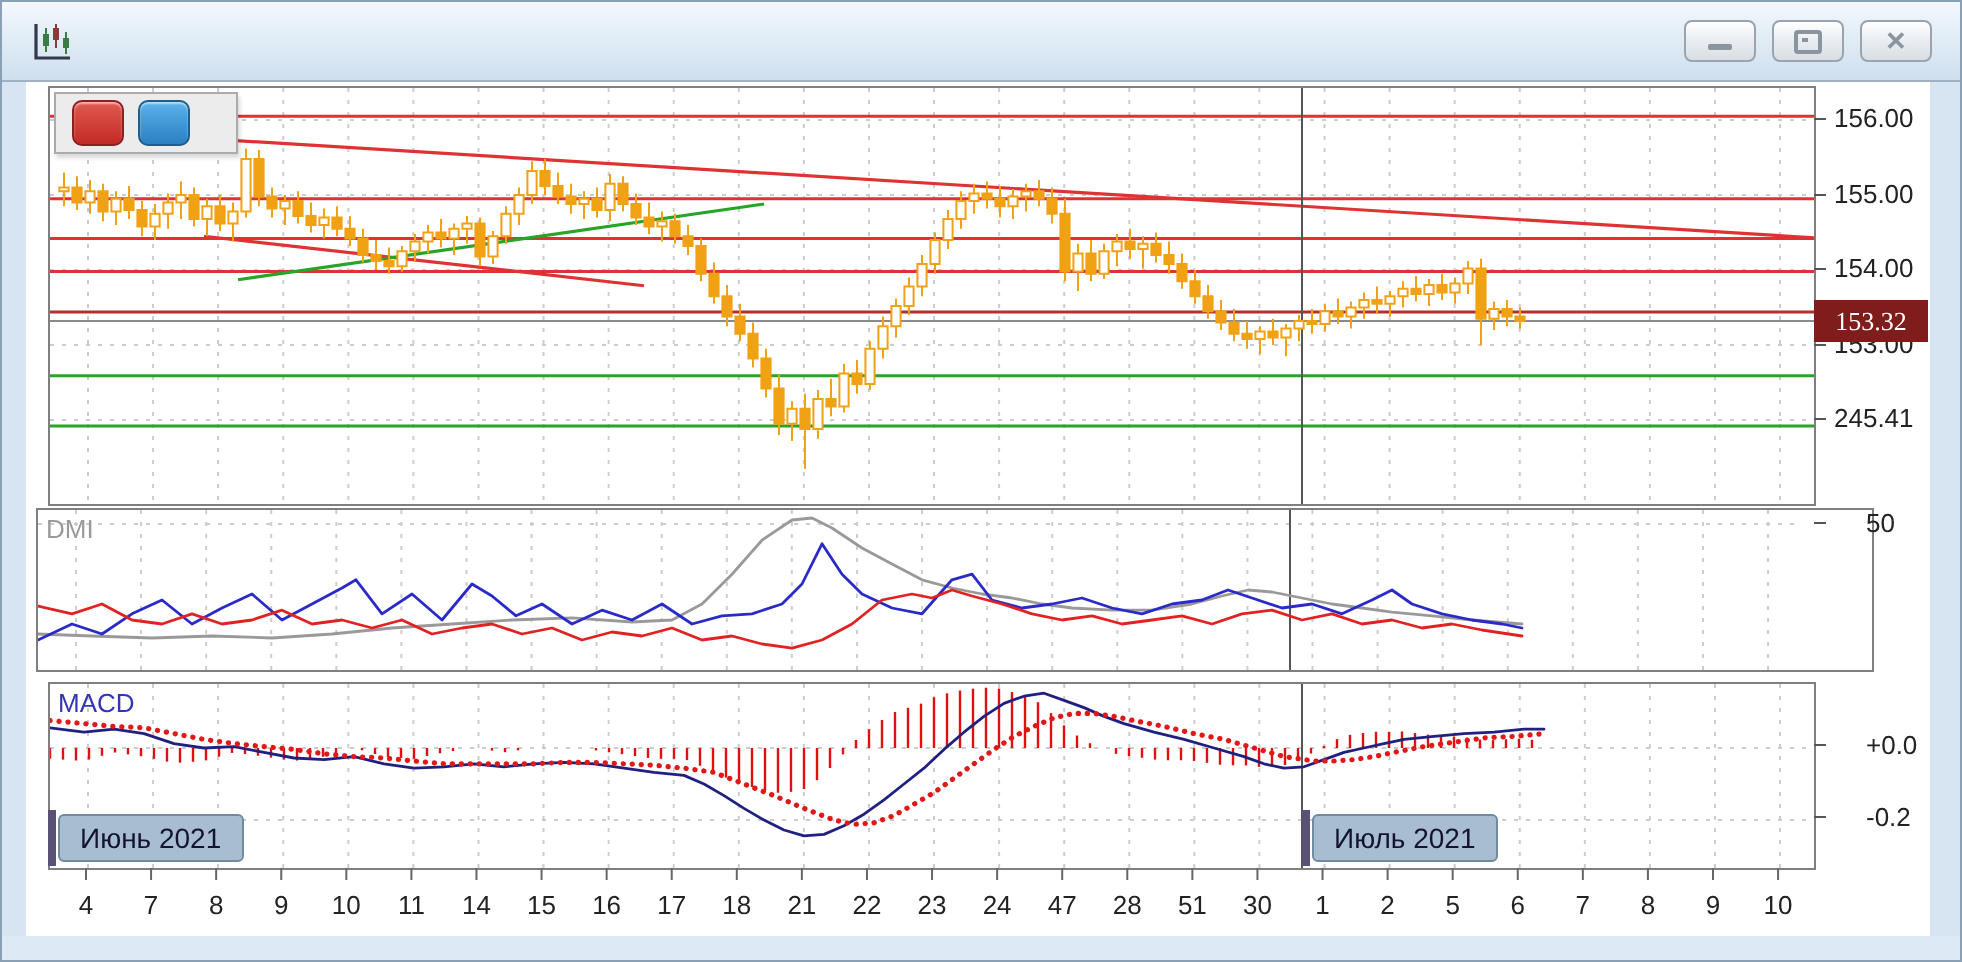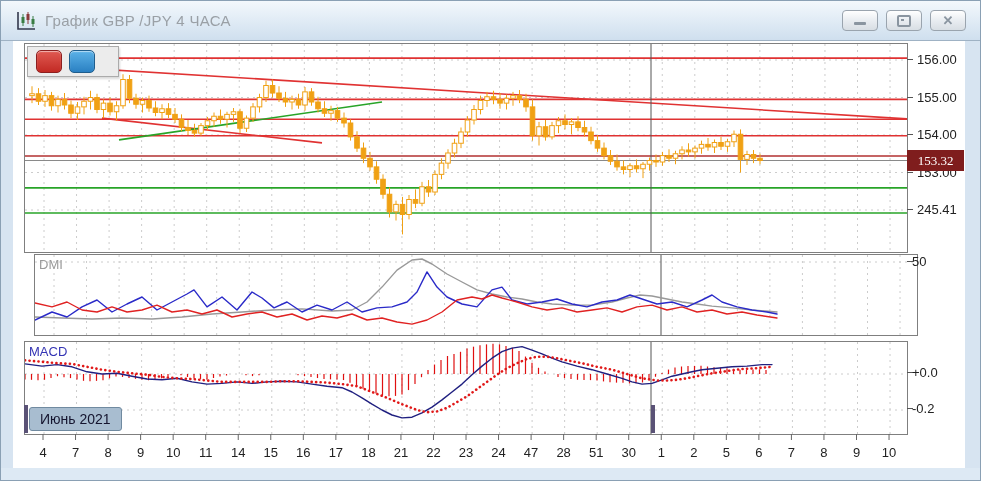--- a/index.html
+++ b/index.html
@@ -14,36 +14,36 @@
     background:linear-gradient(#ffffff,#e9edf1 50%,#d8dee4);display:flex;align-items:center;justify-content:center;cursor:default;}
   .glyph-min{width:12px;height:3px;background:#8a95a0;border-radius:1px;margin-top:6px;}
   .glyph-max{width:10px;height:8px;border:2px solid #8a95a0;border-radius:2px;position:relative;}
   .glyph-max:after{content:"";position:absolute;left:2px;top:2px;width:3px;height:2px;background:#8a95a0;}
   .glyph-close{font-size:13px;font-weight:bold;color:#8a95a0;line-height:1;}
   
   .content{position:absolute;left:12px;top:40px;width:952px;height:427px;background:#ffffff;}
   .pane{position:absolute;border:1px solid #7f7f7f;background:#ffffff;}
   .pane svg{position:absolute;left:0;top:0;}
   #price-pane{left:23px;top:42px;width:882px;height:208px;}
-  #dmi-pane{left:33px;top:253px;width:882px;height:80px;}
+  #dmi-pane{left:17px;top:253px;width:882px;height:80px;padding-left:35px;}
   #macd-pane{left:23px;top:340px;width:882px;height:92px;}
   .pane-label{position:absolute;left:4px;top:2px;font-size:13px;}
   #dmi-label{color:#9a9a9a;}
   #macd-label{color:#3434b4;}
   
   .toolbar{position:absolute;left:2px;top:2px;width:92px;height:31px;background:#ececec;
     border:1px solid #ababab;box-shadow:1px 2px 2px rgba(0,0,0,.15);display:flex;align-items:center;gap:7px;padding-left:8px;box-sizing:border-box;}
   .tb-btn{width:24px;height:21px;border-radius:5px;border:1px solid;box-shadow:inset 0 1px 1px rgba(255,255,255,.55);}
   
   #price-axis{position:absolute;left:906px;top:42px;width:74px;height:210px;}
   .pa-tick{position:absolute;left:0;width:6px;height:1px;background:#555;}
   .pa-lbl{position:absolute;left:10px;font-size:13px;color:#222;transform:translateY(-50%);}
   .ind-tick{position:absolute;left:906px;width:58px;height:14px;font-size:13px;color:#222;}
   .ind-tick i{position:absolute;left:0;top:7px;width:6px;height:1px;background:#555;font-style:normal;}
-  .ind-tick b{position:absolute;left:5px;top:0;font-weight:normal;}
+  .ind-tick b{position:absolute;left:26px;top:0;font-weight:normal;}
   #badge{position:absolute;left:906px;top:149px;width:57px;height:21px;background:#7f1d1d;color:#ffffff;
     font-size:13px;display:flex;align-items:center;justify-content:center;font-family:Liberation Serif, serif;}
   #x-axis{position:absolute;left:23px;top:433px;width:882px;height:30px;}
   .x-lbl{position:absolute;top:11px;width:30px;margin-left:-15px;text-align:center;font-size:13px;color:#222;}
   
   .month-bar{position:absolute;width:4px;height:28px;background:#5a5276;}
   .month-lbl{position:absolute;height:22px;padding:0 10px;background:#a8bdd0;border:1px solid #708aa0;border-radius:3px;
     font-size:14px;color:#14142e;display:flex;align-items:center;}
   .frame-right{position:absolute;right:0;top:40px;width:15px;height:439px;background:#d7e4f1;}
   .frame-bottom{position:absolute;left:0;top:467px;width:100%;height:12px;background:#dde9f4;}
@@ -61,21 +61,20 @@
       <svg width="22" height="22" viewBox="0 0 22 22">
         <path d="M3 2 V19 H20" stroke="#33384d" stroke-width="1.6" fill="none"></path>
         <line x1="8" y1="4" x2="8" y2="16" stroke="#3a7d44" stroke-width="1"></line>
         <rect x="6.5" y="7" width="3" height="6" fill="#3a7d44"></rect>
         <line x1="13" y1="2" x2="13" y2="14" stroke="#8b3a3a" stroke-width="1"></line>
         <rect x="11.5" y="4" width="3" height="6" fill="#8b3a3a"></rect>
         <line x1="18" y1="6" x2="18" y2="17" stroke="#3a7d44" stroke-width="1"></line>
         <rect x="16.5" y="9" width="3" height="5" fill="#3a7d44"></rect>
       </svg>
     </span>
-    <span class="win-title">График GBP /JPY  4 ЧАСА</span>
     <div class="winbtns">
       <div class="wbtn">
           <div class="glyph-min"></div>
         </div>
       <div class="wbtn">
           <div class="glyph-max"></div>
         </div>
       <div class="wbtn">
           <span class="glyph-close">✕</span>
         </div>
@@ -615,20 +614,21 @@
       <div class="x-lbl" style="left: 734.88px;">6</div>
       <div class="x-lbl" style="left: 767.42px;">7</div>
       <div class="x-lbl" style="left: 799.96px;">8</div>
       <div class="x-lbl" style="left: 832.5px;">9</div>
       <div class="x-lbl" style="left: 865.04px;">10</div>
     </div>
 
   <div class="month-bar" style="left:23px;top:404px;"></div>
   <div class="month-lbl" style="left:28px;top:406px;">Июнь 2021</div>
   <div class="month-bar" style="left:650px;top:404px;"></div>
+  <div class="month-lbl" style="left:655px;top:406px;">Июль 2021</div>
 <div class="ind-tick" style="top: 364px;">
       <i></i>
       <b>+0.0</b>
     </div>
     <div class="ind-tick" style="top: 400px;">
       <i></i>
       <b>-0.2</b>
     </div>
   </div>
 

